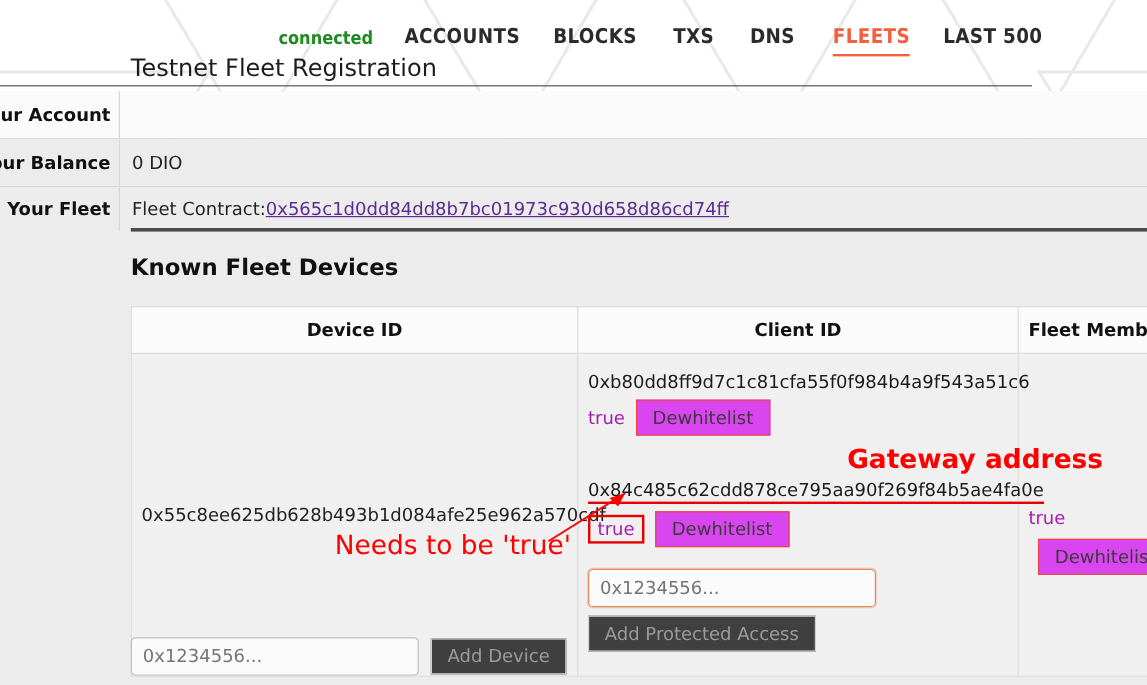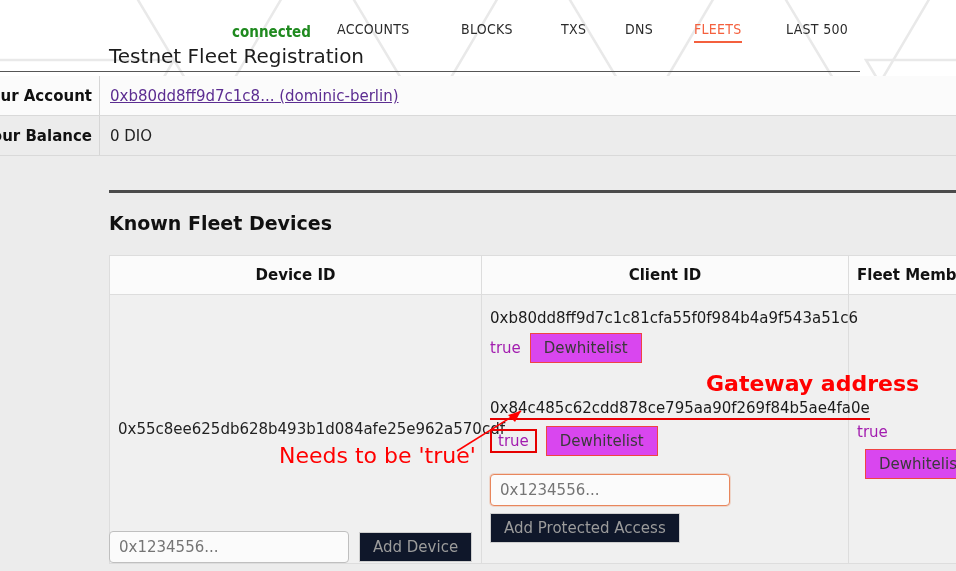--- a/index.html
+++ b/index.html
@@ -31,25 +31,25 @@
     position: absolute;
     left: 0; top: 14px;
     width: 956px;
     height: 38px;
     z-index: 3;
   }
   #topnav .navitem {
     position: absolute;
     top: 7px;
     font-family: "DejaVu Sans Condensed", "Liberation Sans Narrow", "Liberation Sans", sans-serif;
-    font-size: 14px;
+    font-size: 17px;
     letter-spacing: 0.3px;
     white-space: nowrap;
     color: #2b2b2b;
-    font-weight: 400;
+    font-weight: 700;
   }
   #topnav .status {
     font-size: 15px;
     font-weight: 700;
     color: #1f8a1f;
     top: 9px;
     letter-spacing: 0;
   }
   #topnav .active {
     color: #f4603e;
@@ -254,21 +254,21 @@
     font-size: 15px;
     color: #3a3a3a;
     background: #d946ef;
     border: 1px solid #ef4444;
     padding: 5px 13px;
     cursor: pointer;
     white-space: nowrap;
   }
   button.btn.disabled {
     color: #9b9b9b;
-    background: #0f172a;
+    background: #404040;
     border: 1px solid #cfcfcf;
   }
   input.txt {
     font-family: "DejaVu Sans", "Liberation Sans", sans-serif;
     font-size: 15px;
     color: #888888;
     background: #fbfbfb;
     border: 1px solid #bfbfbf;
     border-radius: 4px;
     padding: 6px 9px;
@@ -347,32 +347,36 @@
   <span class="navitem" style="left:786px;">LAST 500</span>
 </div>
 
 <div id="page-title">Testnet Fleet Registration</div>
 <div id="title-rule"></div>
 
 <div id="infotable">
 
   <div class="inforow r1">
     <div class="lbl">Your Account</div>
-    <div class="val">
-      <a class="addr">0xb80dd8ff9d7c1c8... (dominic-berlin)</a>
-    </div>
     <div class="sep"></div>
   </div>
 
   <div class="inforow r2">
     <div class="lbl">Your Balance</div>
     <div class="val">0 DIO</div>
     <div class="sep"></div>
   </div>
 
+  <div class="inforow r3">
+    <div class="lbl">Your Fleet</div>
+    <div class="val">
+      <span>Fleet Contract: </span>
+      <a class="addr">0x565c1d0dd84dd8b7bc01973c930d658d86cd74ff</a>
+    </div>
+  </div>
 
 </div>
 
 <div id="greypanel"></div>
 <div id="leftgutter"></div>
 <div id="fleet-rule"></div>
 
 <div id="known-heading">Known Fleet Devices</div>
 
 <table id="devtable">

